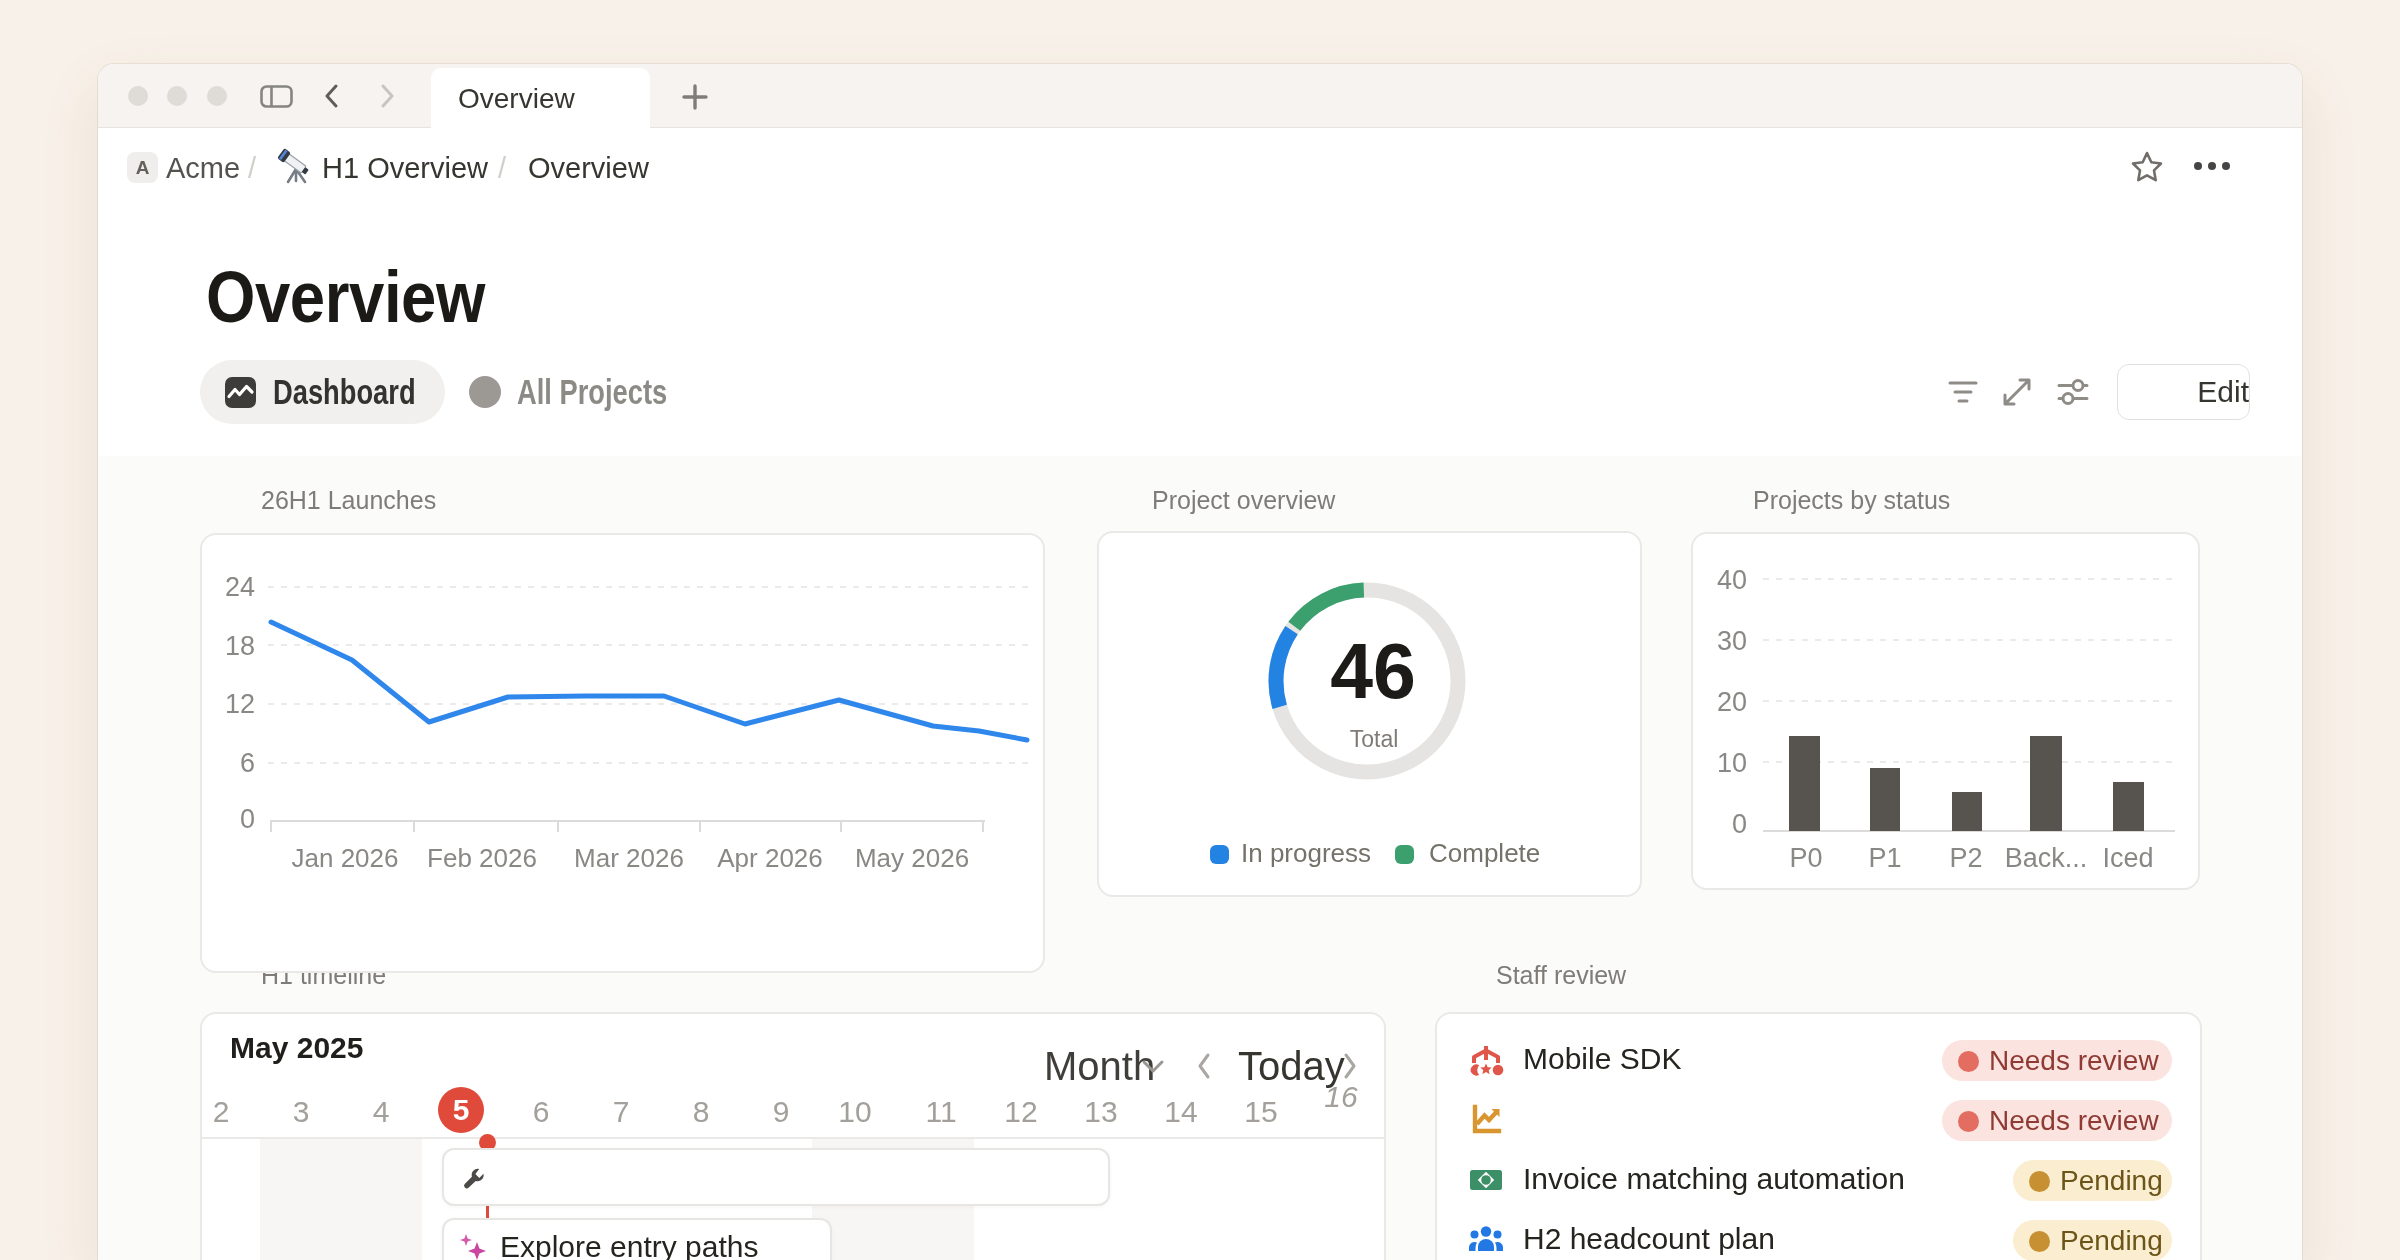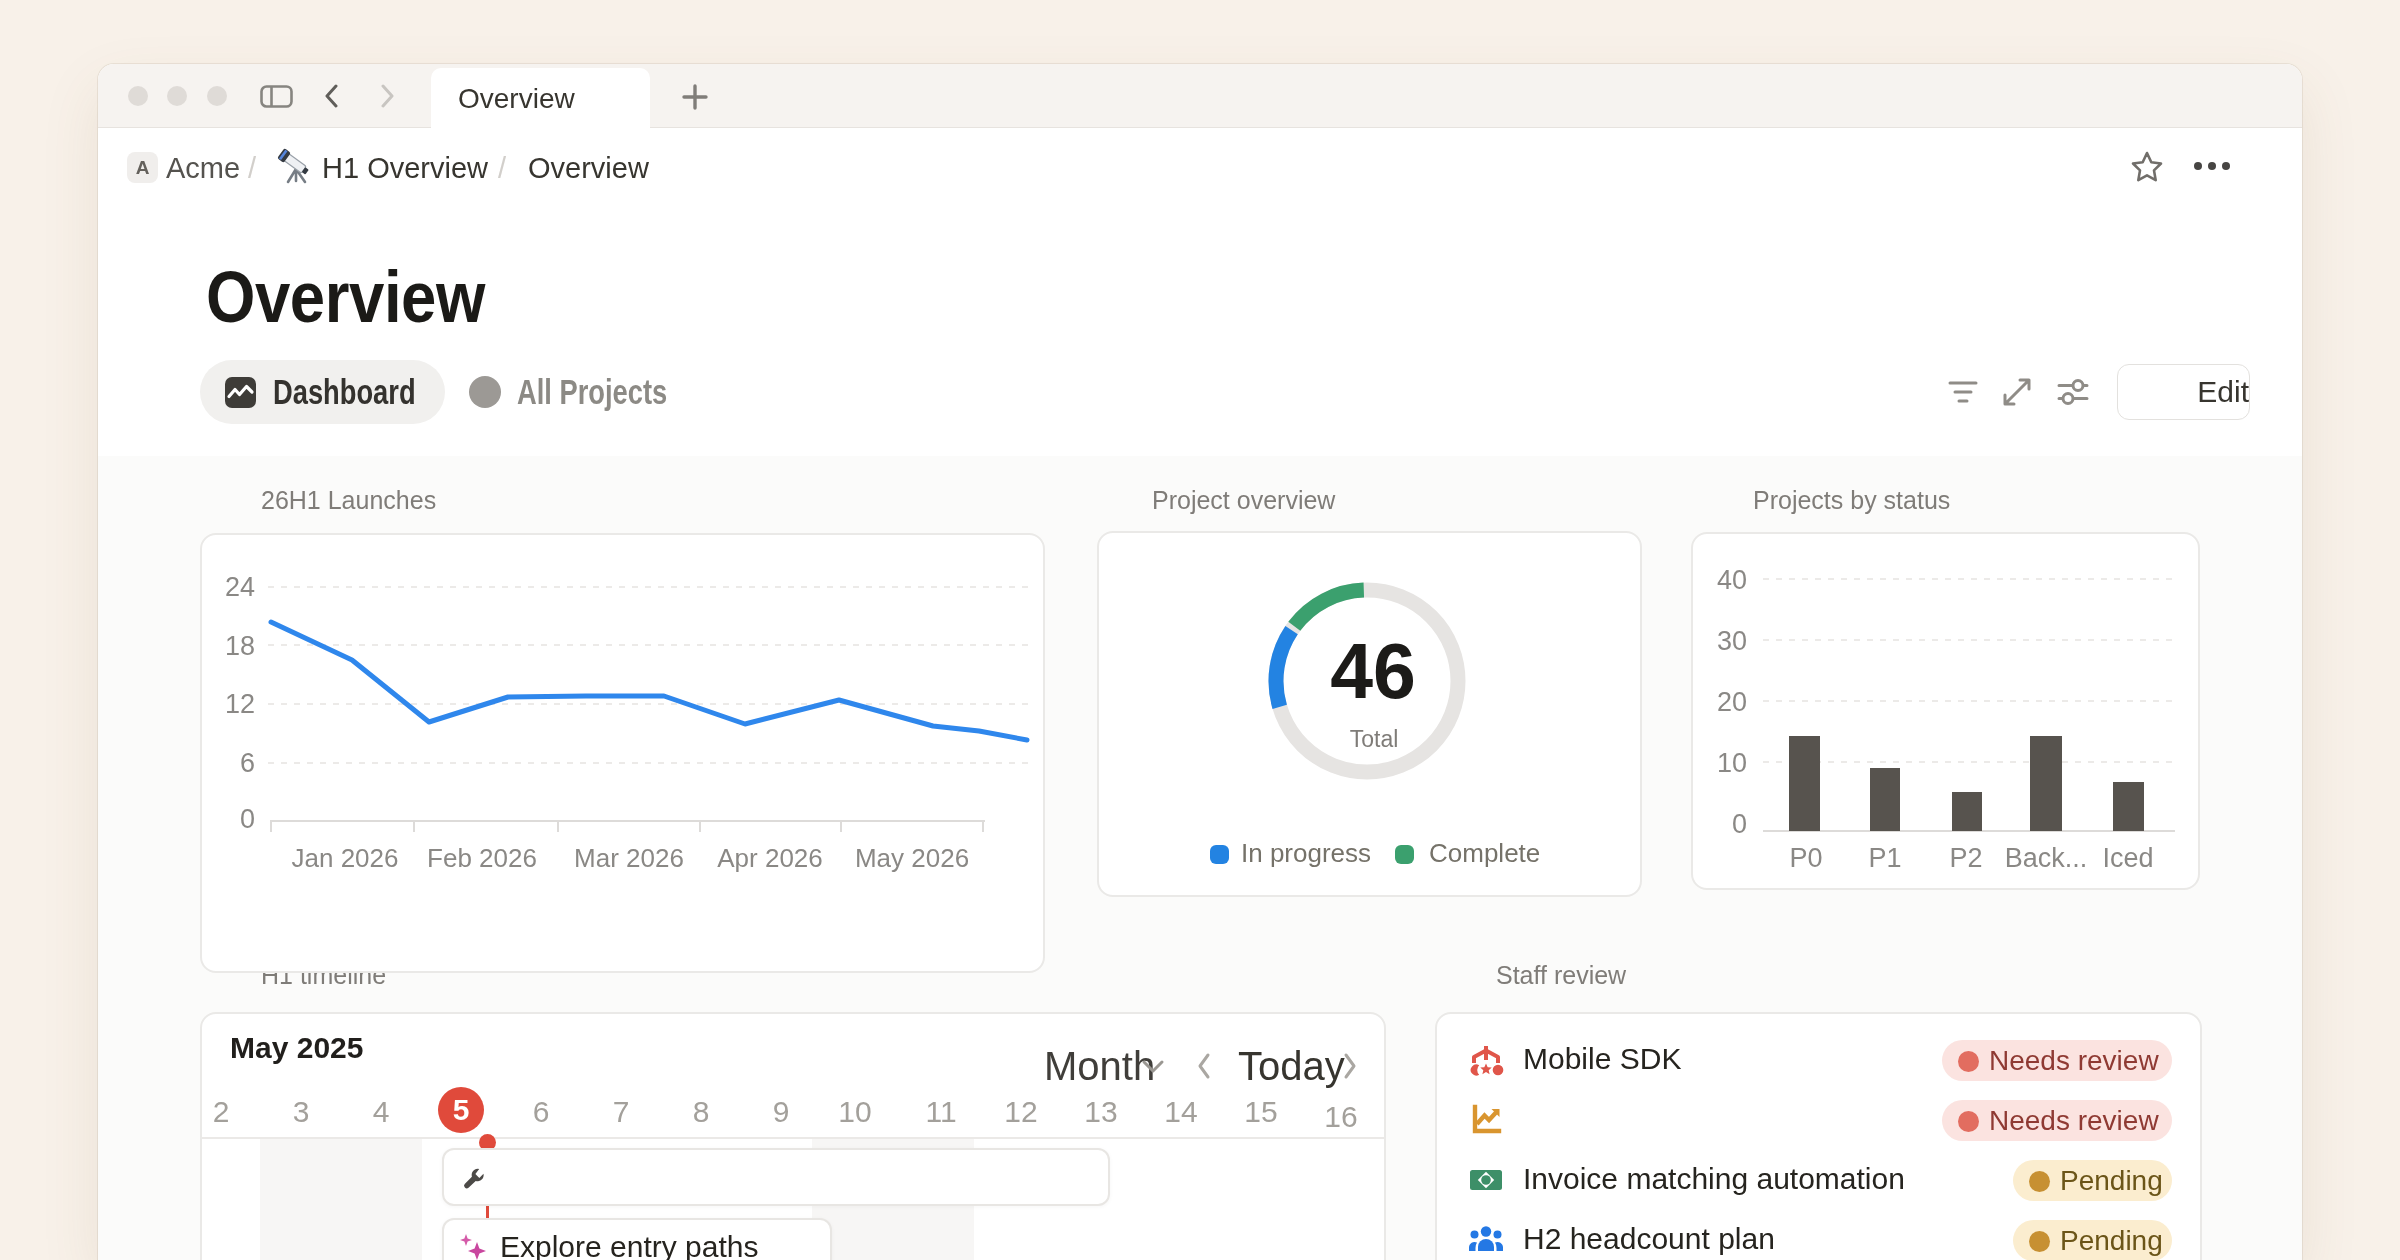--- a/index.html
+++ b/index.html
@@ -235,21 +235,21 @@
   <div class="daynum" style="left:299px; top:81px;">6</div>
   <div class="daynum" style="left:379px; top:81px;">7</div>
   <div class="daynum" style="left:459px; top:81px;">8</div>
   <div class="daynum" style="left:539px; top:81px;">9</div>
   <div class="daynum" style="left:613px; top:81px;">10</div>
   <div class="daynum" style="left:699px; top:81px;">11</div>
   <div class="daynum" style="left:779px; top:81px;">12</div>
   <div class="daynum" style="left:859px; top:81px;">13</div>
   <div class="daynum" style="left:939px; top:81px;">14</div>
   <div class="daynum" style="left:1019px; top:81px;">15</div>
-  <div class="daynum" style="left:1099px; top:86px;">16</div>
+  <div class="daynum" style="left:1099px; top:66px;font-style:italic;">16</div>
   <div class="abs" style="left:0; top:123px; width:1182px; height:2px; background:#ebe9e7;"></div>
 
   <div class="abs" style="left:284px; top:124px; width:3px; height:176px; background:#e04a3b;"></div>
   <div class="abs" style="left:277px; top:120px; width:17px; height:17px; border-radius:50%; background:#e04a3b;"></div>
 
   <div class="tlpill" style="left:240px; top:134px; width:668px; height:58px;">
     <svg class="abs" style="left:16px; top:15px" width="28" height="28" viewBox="0 0 28 28">
       <path d="M19.2 3.9 a6.2 6.2 0 0 0 -7.3 7.8 L4.7 18.9 a2.7 2.7 0 0 0 3.8 3.8 L15.7 16 a6.2 6.2 0 0 0 7.8 -7.3 L19.3 12.9 l-3.9 -3.9 Z" fill="#4c4a47"></path>
     </svg>
   </div>

